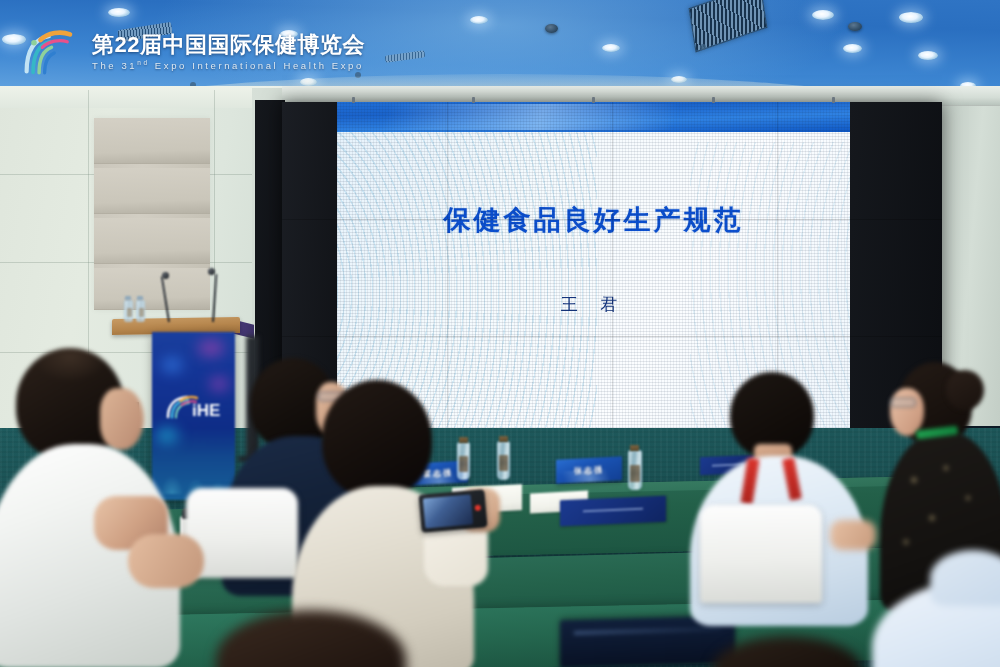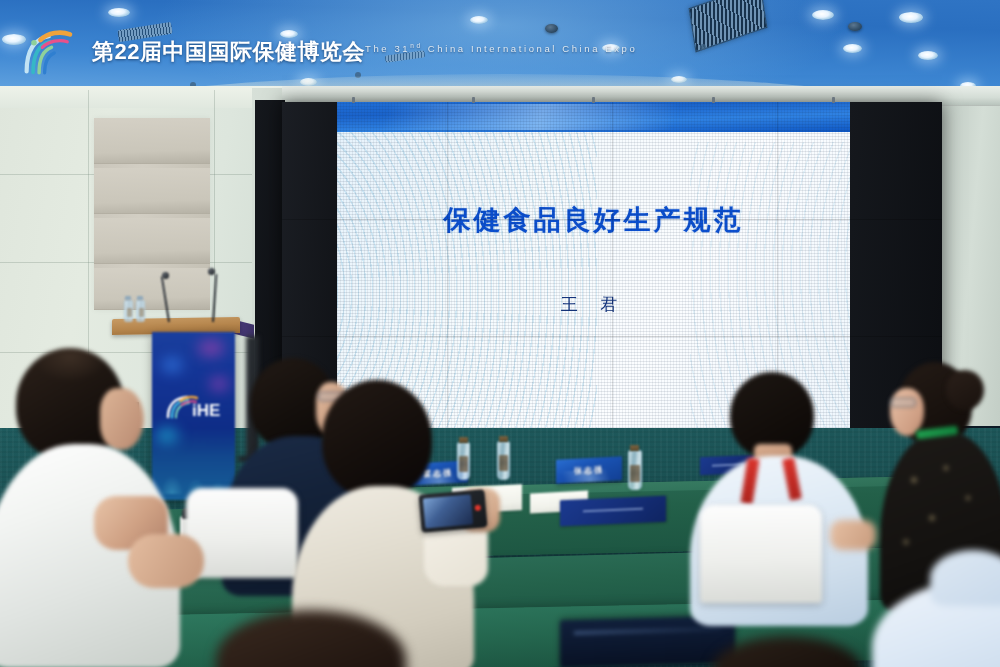--- a/index.html
+++ b/index.html
@@ -433,21 +433,21 @@
     background: linear-gradient(178deg, #fdfdfd 0%, #eeefec 55%, #d8dad6 100%);
     box-shadow: 0 2px 6px rgba(0,0,0,.25);
   }
 
   
   .logo-overlay {
     position: absolute; left: 22px; top: 24px; width: 360px; height: 56px;
     display: flex; align-items: center; gap: 10px;
   }
   .logo-mark { position: relative; width: 60px; height: 48px; flex: 0 0 auto; }
-  .logo-text { display: flex; flex-direction: row; justify-content: flex-start; }
+  .logo-text { display: flex; flex-direction: column; justify-content: flex-start; }
   .logo-cn {
     font-size: 22px; font-weight: bold; color: #ffffff;
     letter-spacing: .5px; line-height: 1.12;
     text-shadow: 0 1px 3px rgba(0,20,50,.55);
     white-space: nowrap;
   }
   .logo-en {
     font-size: 9.5px; color: #dfe9f2; letter-spacing: 2.6px;
     margin-top: 2px; white-space: nowrap;
     text-shadow: 0 1px 2px rgba(0,20,50,.5);
@@ -752,17 +752,17 @@
         <path d="M24 94 C24 56, 36 34, 60 28" stroke="#36b7c6" stroke-width="8" fill="none" stroke-linecap="round"></path>
         <path d="M37 95 C37 64, 46 46, 64 40" stroke="#8ed19a" stroke-width="7.5" fill="none" stroke-linecap="round"></path>
         <path d="M49 95 C49 72, 56 58, 70 52" stroke="#2f7fd0" stroke-width="7" fill="none" stroke-linecap="round"></path>
         <path d="M40 24 C56 8, 84 4, 104 12" stroke="#f0a33c" stroke-width="10" fill="none" stroke-linecap="round"></path>
         <path d="M44 40 C58 26, 82 22, 98 28" stroke="#e8518a" stroke-width="7" fill="none" stroke-linecap="round"></path>
         <circle cx="26" cy="30" r="6" fill="#8ed19a"></circle>
       </svg>
     </div>
     <div class="logo-text">
       <div class="logo-cn">第22届中国国际保健博览会</div>
-      <div class="logo-en"><span>The 31</span><sup>nd</sup><span> China International China Expo</span></div>
+      <div class="logo-en"><span>The 31</span><sup>nd</sup><span> Expo International Health Expo</span></div>
     </div>
   </div>
 
 </div>
 
 </body></html>

